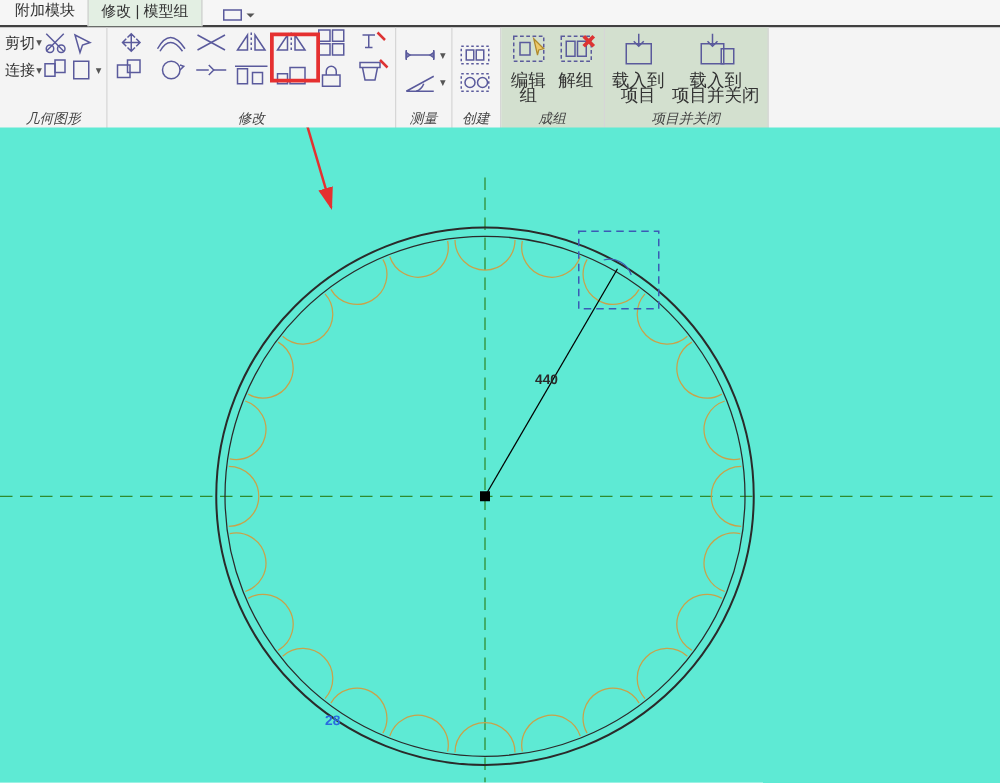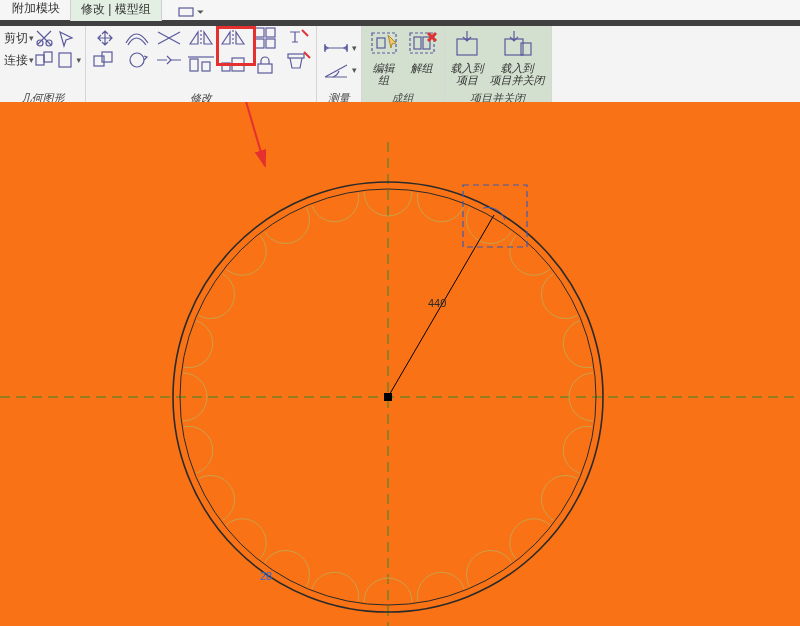--- a/index.html
+++ b/index.html
@@ -1,47 +1,47 @@
 <!DOCTYPE html>
 <html><head>
 <meta charset="utf-8">
 <style>
   html,body{margin:0;padding:0;width:800px;height:626px;background:#fff;
     font-family:"Microsoft YaHei","SimSun",Arial,sans-serif;font-size:12px;
     color:#333;overflow:hidden;}
   
-  .tabs{height:20px;background:#f6f6f6;border-bottom:6px solid #404040;
+  .tabs{height:20px;background:#f6f6f6;border-bottom:2px solid #404040;
     display:flex;align-items:flex-end;padding-left:2px;}
   .tab{padding:2px 10px 3px;font-size:12px;color:#333;cursor:default;}
   .tab.active{background:#e3efe3;border:1px solid #cfcfcf;border-bottom:none;
     position:relative;top:1px;}
   .qat{margin-left:8px;padding:2px 8px;color:#555;}
   .ribbon{height:82px;background:#f4f4f4;border-bottom:1px solid #cfcfcf;
     display:flex;}
   .panel{border-right:1px solid #d6d6d6;display:flex;flex-direction:column;
     align-items:center;justify-content:space-between;padding:2px 4px 0;}
   .panel-body{flex:1;display:flex;align-items:flex-start;gap:2px;}
   .panel-title{font-size:11px;color:#444;padding:1px 0 2px;font-style:italic;}
   .panel.highlight{background:#d3e0cf;} 
   
   .cmd{display:flex;flex-direction:column;align-items:center;padding:1px 2px;
     gap:1px;}
   .cmd svg{display:block;}
-  .cmd .lbl{font-size:11px;line-height:12px;text-align:center;white-space:pre;font-style:italic;}
+  .cmd .lbl{font-size:14px;line-height:12px;text-align:center;white-space:pre;}
   .row{display:flex;gap:2px;}
   .col{display:flex;flex-direction:column;gap:2px;justify-content:center;}
   .sm{width:20px;height:20px;}
   .sm2{width:30px;height:20px;}
   .drop{display:flex;align-items:center;}
   .drop .caret{font-size:9px;color:#555;margin-left:1px;}
   
   .red-box{position:absolute;border:3px solid #e53030;pointer-events:none;
     z-index:5;}
   
-  .canvas{position:absolute;left:0;top:102px;right:0;bottom:0;background:#f97316;}
+  .canvas{position:absolute;left:0;top:102px;right:0;bottom:0;background:#5eead4;font-weight:bold;}
   .canvas svg{width:800px;height:524px;display:block;}
   
   .ico{stroke:#5a5a9c;stroke-width:1.2;fill:none;}
 </style>
 </head>
 <body>
 
 <div class="tabs">
   <div class="tab">附加模块</div>
   <div class="tab active">修改 | 模型组</div>
@@ -187,20 +187,35 @@
         <svg class="sm2">
           <path class="ico" d="M4 17 L26 5 M4 17 h22"></path>
           <path class="ico" d="M12 17 a10 10 0 0 0 6 -6"></path>
           </svg>
         <span class="caret">▾</span>
       </div>
     </div>
     <div class="panel-title">测量</div>
   </div>
 
+  <div class="panel">
+    <div class="panel-body col">
+      <svg class="sm2">
+        <rect x="3" y="3" width="22" height="14" class="ico" stroke-dasharray="2 2"></rect>
+        <rect x="7" y="6" width="6" height="8" class="ico" fill="#d6e4f3"></rect>
+        <rect x="15" y="6" width="6" height="8" class="ico" fill="#e8e0c9"></rect>
+        </svg>
+      <svg class="sm2">
+        <rect x="3" y="3" width="22" height="14" class="ico" stroke-dasharray="2 2"></rect>
+        <circle cx="10" cy="10" r="4" class="ico" fill="#d6e4f3"></circle>
+        <circle cx="20" cy="10" r="4" class="ico" fill="#e8e0c9"></circle>
+        </svg>
+    </div>
+    <div class="panel-title">创建</div>
+  </div>
 
   <div class="panel highlight">
     <div class="panel-body">
       <div class="cmd">
         <svg width="32" height="32">
           <rect x="4" y="4" width="24" height="20" class="ico" stroke-dasharray="3 2"></rect>
           <rect x="9" y="9" width="8" height="10" class="ico" fill="#d6e4f3"></rect>
           <path d="M20 6 l8 8 l-4 1 l-1 4 Z" fill="#eec96a" stroke="#b08a2c"></path>
           </svg>
         <span class="lbl">编辑

